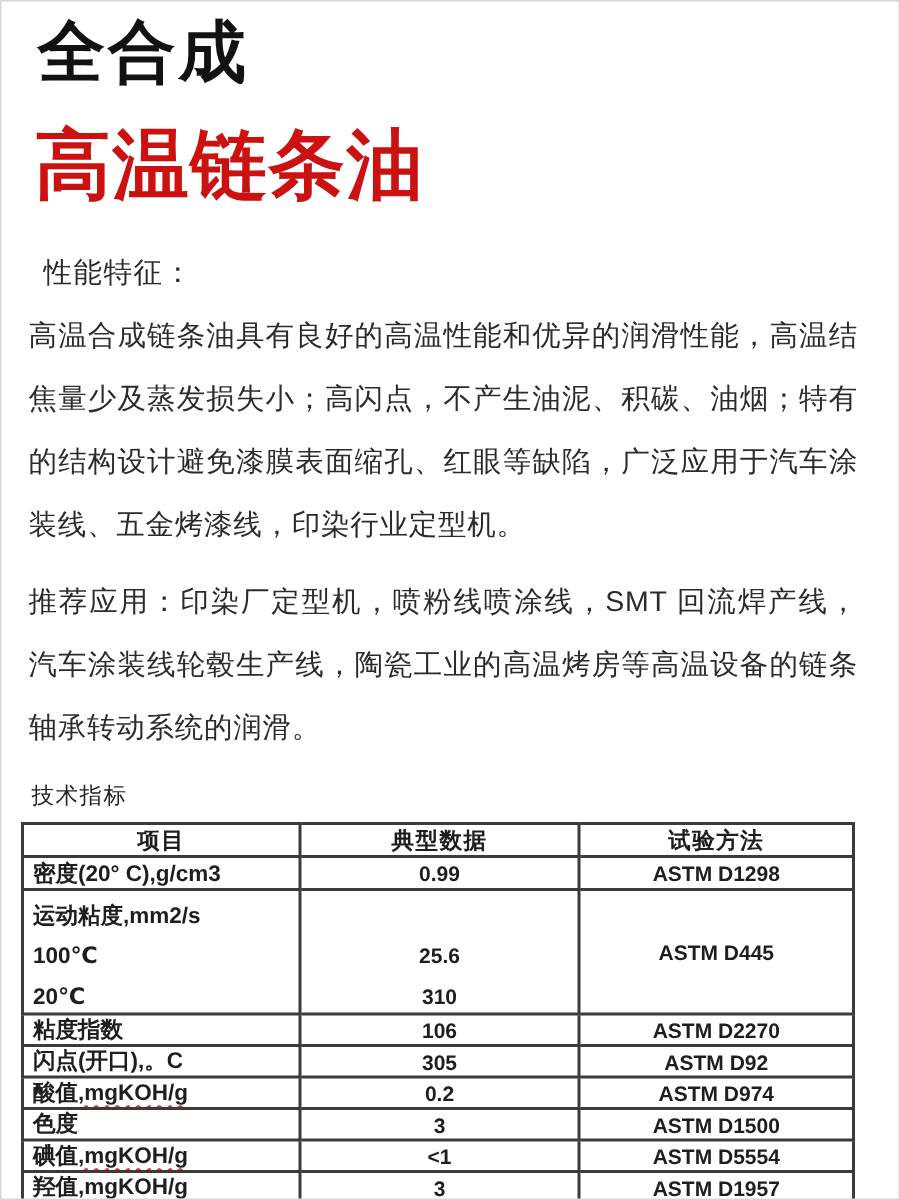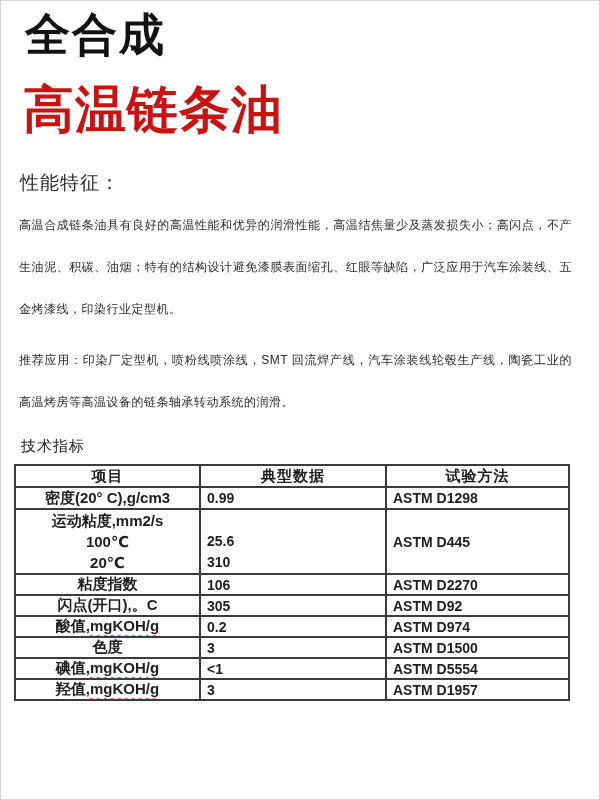--- a/index.html
+++ b/index.html
@@ -24,29 +24,29 @@
     letter-spacing: 2px;
   }
   .title-red {
     margin: 20px 0 0 4px;
     font-size: 51px;
     line-height: 58px;
     font-weight: bold;
     letter-spacing: 1px;
   }
   .features-heading {
-    margin: 32px 0 0 1px;
+    margin: 32px 0 0 10px;
     font-size: 19px;
     line-height: 24px;
     color: #2b2b2b;
     letter-spacing: 1px;
   }
   .para {
     margin: 9px 0 0 0;
-    font-size: 12px;
+    font-size: 19px;
     line-height: 42px;
     text-align: justify;
     color: #2b2b2b;
     letter-spacing: 0.5px;
   }
   .spec-caption {
     margin: 14px 0 8px 2px;
     font-size: 15px;
     color: #222222;
     letter-spacing: 1px;
@@ -66,34 +66,35 @@
   }
   table.spec th {
     height: 22px;
     font-size: 15px;
     font-weight: bold;
     text-align: center;
     color: #1e1e1e;
     letter-spacing: 1px;
   }
   td.c-item {
-    text-align: center;
+    text-align: left;
     font-size: 15px;
     font-weight: bold;
     color: #1e1e1e;
   }
   td.c-value, td.c-method {
+    text-align: center;
     font-size: 14px;
     font-weight: 600;
     color: #1e1e1e;
     border-radius: 9px;
   }
   tr.r-single td { height: 20px; }
   tr.r-first td  { height: 22px; }
-  .ml-line { height: 21px; line-height: 21px; }
+  .ml-line { height: 21px; line-height: 21px; margin-top: 6px; }
   .squiggle {
     text-decoration-line: underline;
     text-decoration-style: wavy;
     text-decoration-thickness: 1px;
     text-underline-offset: 3px;
   }
 </style>
 </head>
 <body>
 

